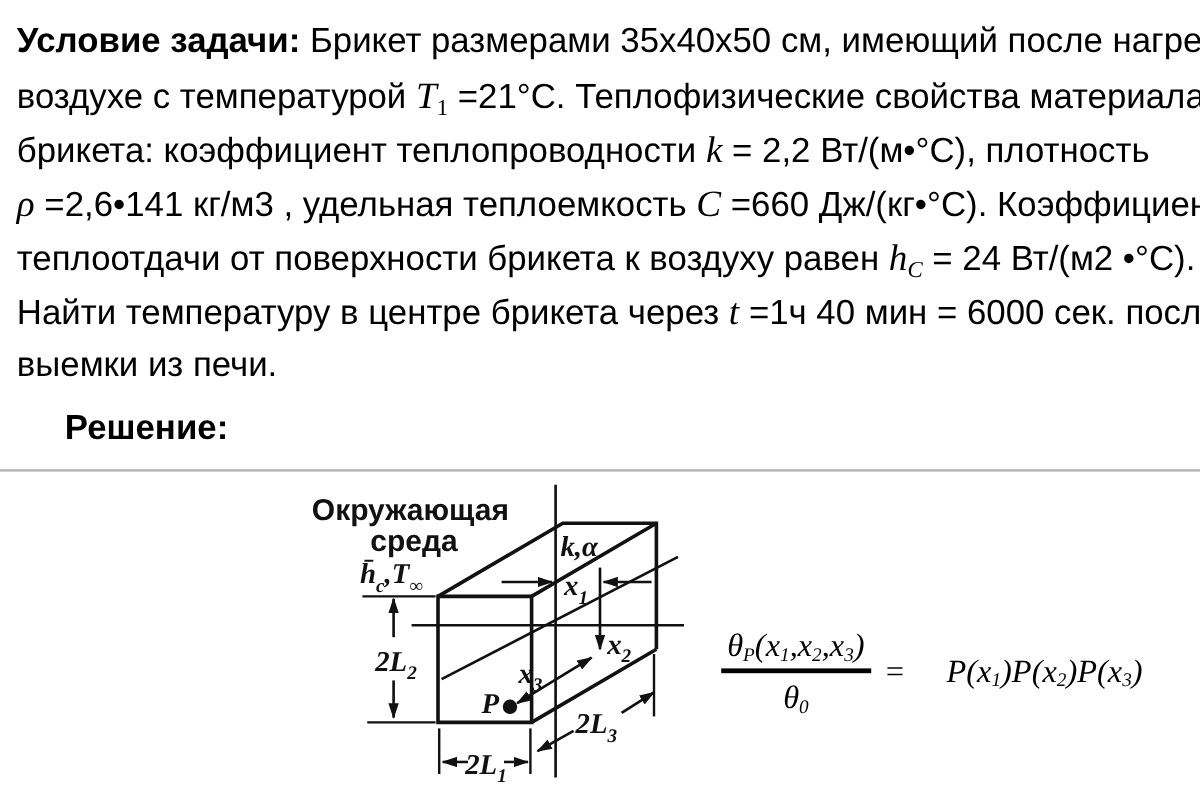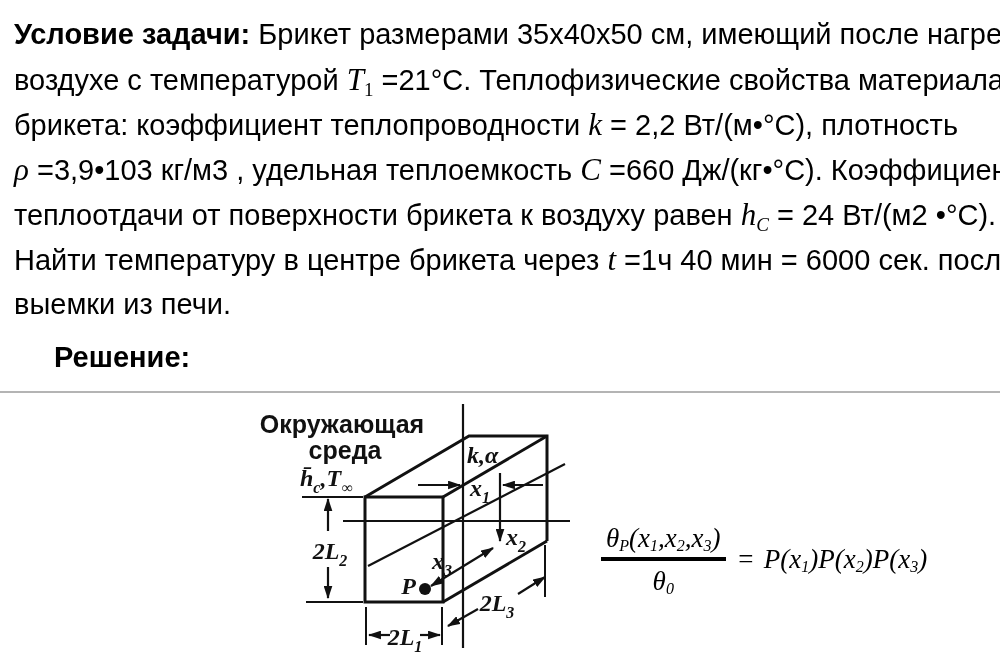--- a/index.html
+++ b/index.html
@@ -24,33 +24,33 @@
   .ss { font-family:"Liberation Sans",sans-serif; font-weight:bold; font-size:25px; fill:#111; stroke:none; }
   .sub { font-size:16px; }
   .formula { position:absolute; left:601px; top:130px; display:flex; align-items:center;
              font-family:"Liberation Serif","DejaVu Serif",serif; font-style:italic; font-weight:normal;
              font-size:27px; color:#000; }
   .frac { display:flex; flex-direction:column; align-items:center; }
   .num, .den { padding:0 5px; white-space:nowrap; }
   .den { margin-top:5px; }
   .bar { height:3.5px; background:#000; align-self:stretch; margin-top:3px; }
   .eq { margin:0 9px 0 11px; }
-  .rhs { white-space:nowrap; }
+  .rhs { white-space:nowrap;margin-left:25px; }
   .sb2 { font-size:16px; position:relative; top:0.25em; line-height:0; vertical-align:baseline; }
 </style>
 </head>
 <body>
 
 <div class="page">
 
   <div class="text-block">
     <div class="tl"><span class="b">Условие задачи:</span><span> Брикет размерами 35х40х50 см, имеющий после нагрева</span></div>
     <div class="tl"><span>воздухе с температурой </span><span class="mv">T</span><sub class="sb">1</sub><span> =21°С. Теплофизические свойства материала</span></div>
     <div class="tl"><span>брикета: коэффициент теплопроводности </span><span class="mv">k</span><span> = 2,2 Вт/(м•°С), плотность</span></div>
-    <div class="tl"><span class="mv">ρ</span><span> =3,9•103 кг/м3 , удельная теплоемкость </span><span class="mv">C</span><span> =660 Дж/(кг•°С). Коэффициент</span></div>
+    <div class="tl"><span class="mv">ρ</span><span> =2,6•141 кг/м3 , удельная теплоемкость </span><span class="mv">C</span><span> =660 Дж/(кг•°С). Коэффициент</span></div>
     <div class="tl"><span>теплоотдачи от поверхности брикета к воздуху равен </span><span class="mv">h</span><sub class="sb it">C</sub><span> = 24 Вт/(м2 •°С).</span></div>
     <div class="tl"><span>Найти температуру в центре брикета через </span><span class="mv">t</span><span> =1ч 40 мин = 6000 сек. после</span></div>
     <div class="tl"><span>выемки из печи.</span></div>
   </div>
 
   <div class="solution">Решение:</div>
 
   <div class="sep"></div>
 
   <div class="figure">

